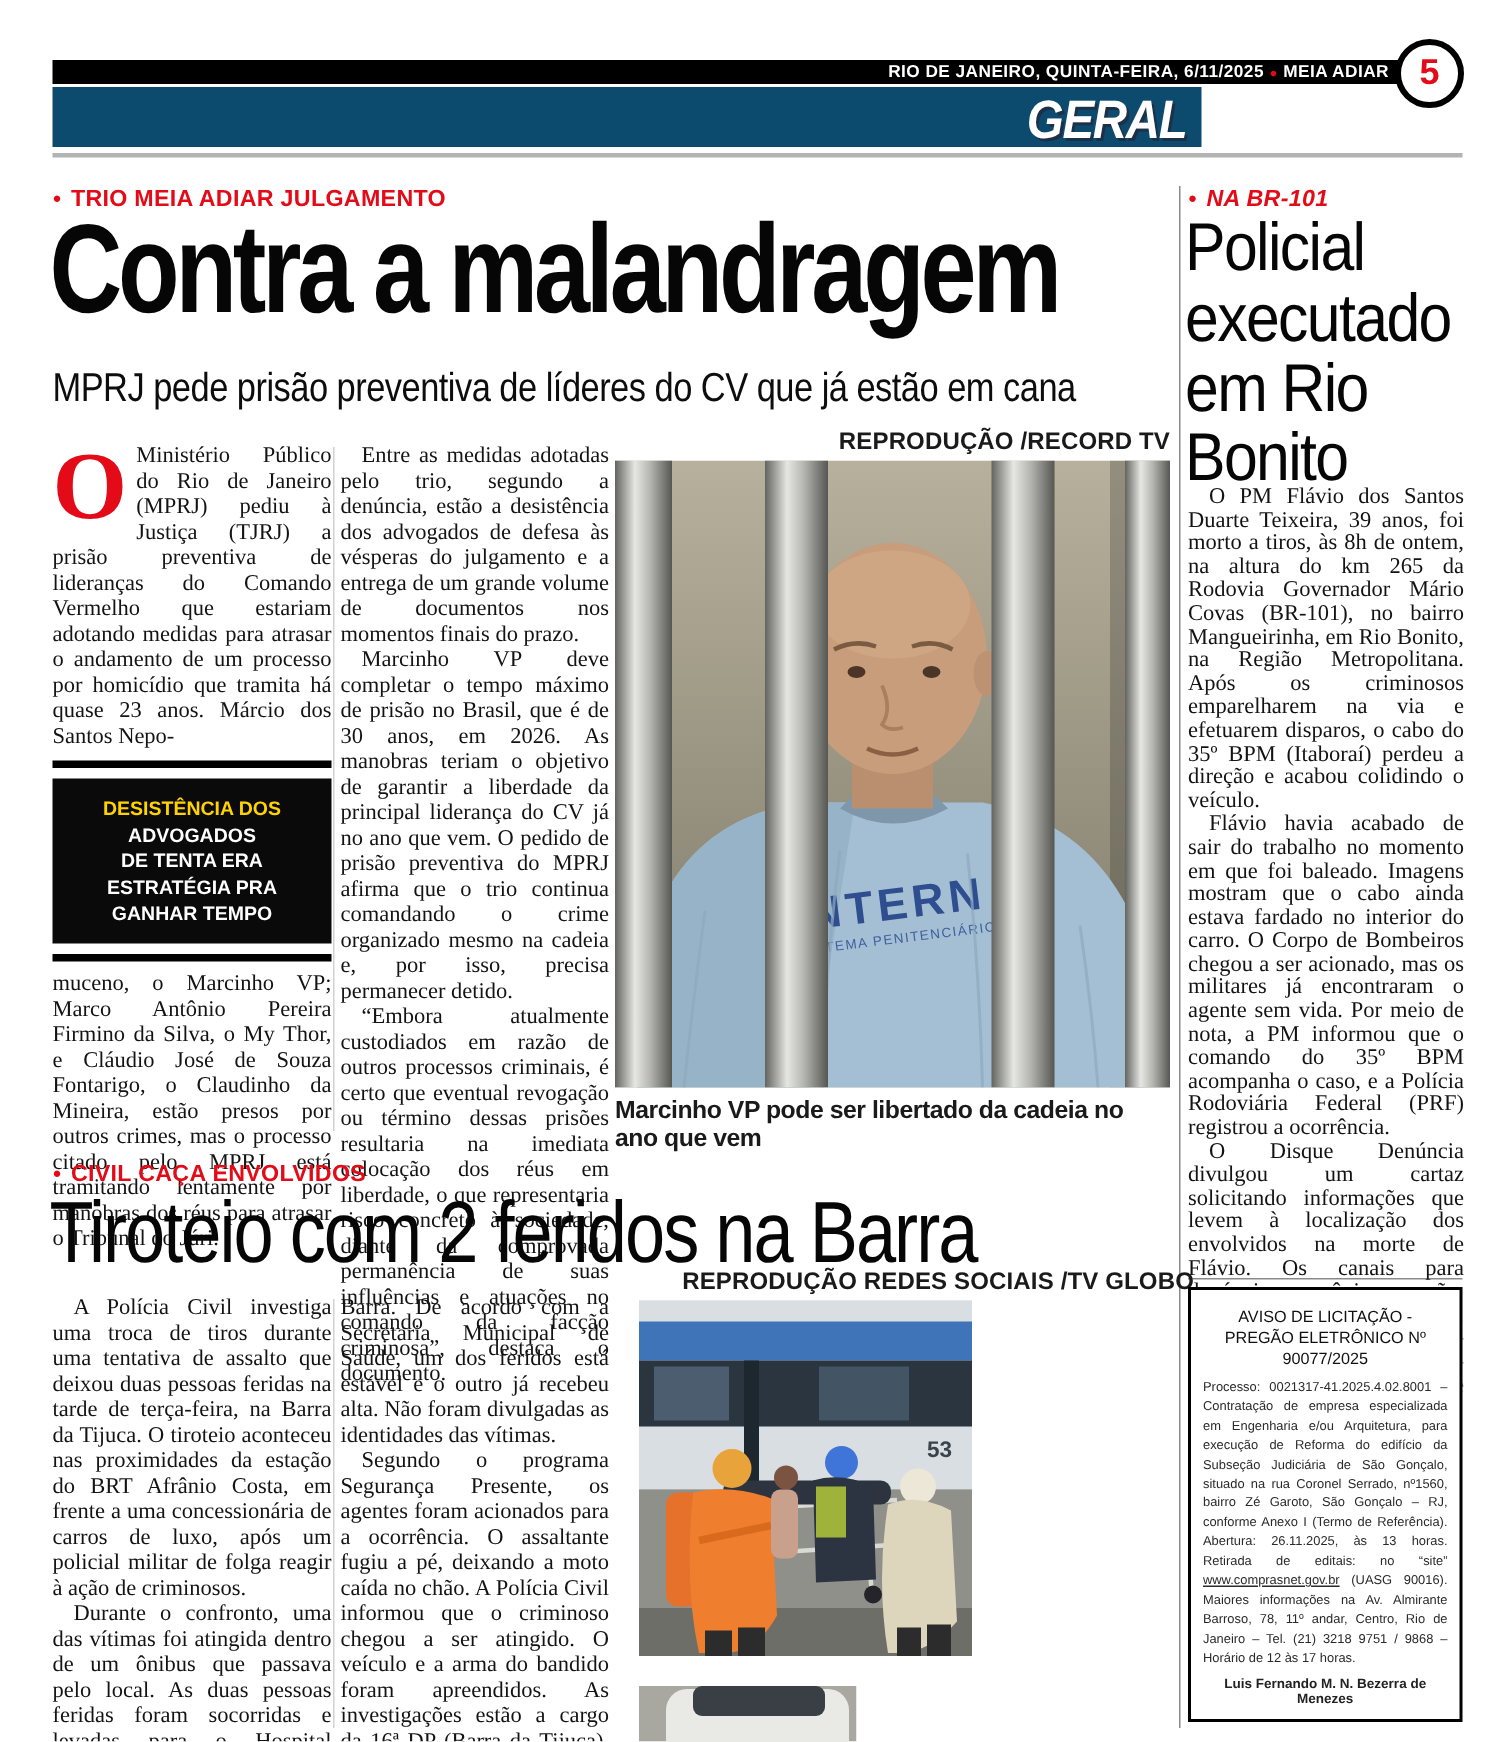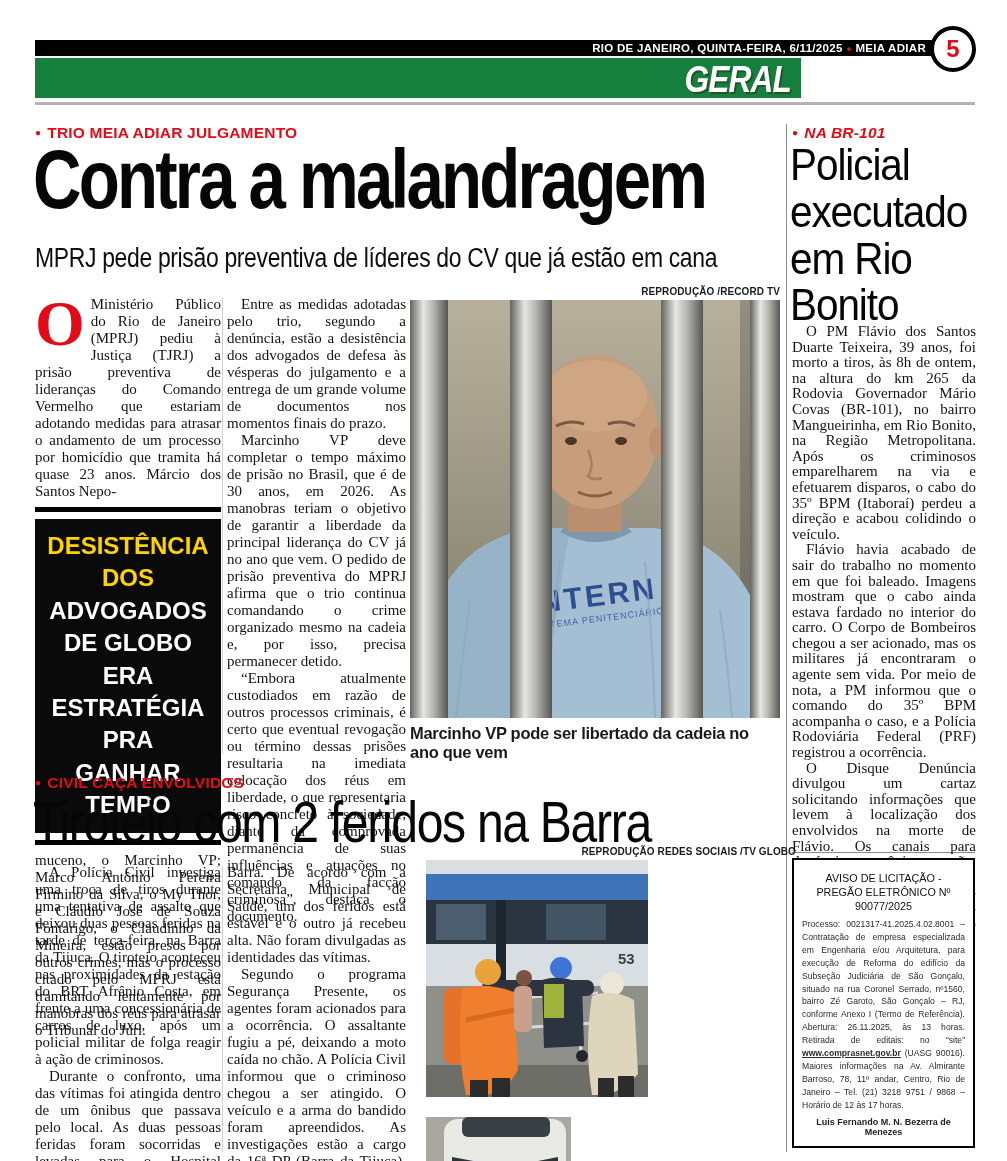--- a/index.html
+++ b/index.html
@@ -7,21 +7,21 @@
         font-family:"Liberation Sans",sans-serif;color:#111;}
 
   
   .topbar{position:absolute;left:35px;top:40px;width:935px;height:16px;background:#000;
           display:flex;align-items:center;justify-content:flex-end;box-sizing:border-box;
           padding-right:44px;color:#fff;font-size:11.5px;font-weight:700;letter-spacing:.3px;white-space:nowrap;}
   .topbar .sep{color:#e30b17;margin:0 4px;font-size:13px;}
   .page-badge{position:absolute;left:930px;top:26px;width:38px;height:38px;border-radius:50%;
               background:#fff;border:4px solid #000;display:flex;align-items:center;justify-content:center;
               font-size:24px;font-weight:700;color:#e30b17;z-index:5;}
-  .section-bar{position:absolute;left:35px;top:58px;width:766px;height:40px;background:#15803d;}
+  .section-bar{position:absolute;left:35px;top:58px;width:766px;height:40px;background:#0c4a6e;}
   .section-label{position:absolute;right:10px;top:1px;color:#fff;font-style:italic;font-weight:700;
                  font-size:36px;letter-spacing:-1px;transform:scaleX(.88);transform-origin:100% 50%;
                  text-shadow:2px 2px 0 rgba(60,0,0,.35);}
   .gray-rule{position:absolute;left:35px;top:102px;width:940px;height:3px;background:#b3b3b3;}
 
   
   .v-rule{position:absolute;left:786px;top:124px;width:1px;height:1028px;background:#8a8a8a;}
   .tcol-rule{position:absolute;width:1px;background:#d2d2d2;}
   .notice-toprule{position:absolute;left:792px;top:852px;width:183px;height:1px;background:#8a8a8a;}
 
@@ -46,44 +46,44 @@
   #m-col2{left:227px;top:296px;width:179px;}
   #r-col{left:792px;top:324px;width:184px;font-size:15px;line-height:15.6px;}
   #b-col1{left:35px;top:864px;width:186px;}
   #b-col2{left:227px;top:864px;width:179px;}
   .dropcap{float:left;font-size:64px;line-height:50px;font-weight:700;color:#e30b17;
            margin:3px 6px 0 0;font-family:"Liberation Serif",serif;}
 
   
   .qrule{height:5px;background:#000;margin:7px 0;}
   .qbox{background:#0a0a0a;text-align:center;padding:11px 4px;font-family:"Liberation Sans",sans-serif;
-        font-weight:700;font-size:24px;line-height:1.35;text-indent:0;}
+        font-weight:700;font-size:13px;line-height:1.35;text-indent:0;}
   .qbox .qhl{color:#ffd200;display:block;}
   .qbox .qline{color:#fff;display:block;}
 
   
   .photo-block{position:absolute;}
   #photo1{left:410px;top:286px;width:370px;}
   #photo2{left:410px;top:846px;width:370px;margin-left:16px;}
-  .credit{text-align:right;font-size:10px;font-weight:700;color:#1a1a1a;margin-bottom:3px;letter-spacing:.1px;}
+  .credit{text-align:right;font-size:16px;font-weight:700;color:#1a1a1a;margin-bottom:3px;letter-spacing:.1px;}
   .caption{margin-top:6px;font-size:16.5px;font-weight:700;color:#1a1a1a;letter-spacing:-.3px;}
   .photo-row{display:flex;gap:20px;flex-direction:column;}
   svg{display:block;}
 
   
   .notice{position:absolute;left:792px;top:858px;width:183px;box-sizing:border-box;border:2px solid #000;
           background:#fff;padding:7px 8px 9px;}
   .n-head{display:flex;align-items:center;gap:5px;margin-bottom:3px;}
   .n-head-lines{flex:1;}
   .n-h1{font-size:8px;font-weight:700;color:#333;letter-spacing:.3px;}
   .n-h2{font-size:8.8px;font-weight:700;color:#222;}
   .n-h3{font-size:6.3px;color:#777;letter-spacing:.2px;}
   .n-title{text-align:center;font-weight:400;font-size:10.8px;line-height:1.3;margin:4px 0 5px;color:#111;}
   .n-body{font-size:8.6px;line-height:1.5;text-align:justify;color:#2a2a2a;}
-  .n-link{font-weight:700;text-decoration:underline;}
+  .n-link{font-weight:400;text-decoration:underline;}
   .n-sign{text-align:center;font-size:9px;font-weight:700;margin-top:6px;color:#222;}
 </style>
 </head>
 <body>
 
 <div class="page">
 
   <div class="topbar">
     <span>RIO DE JANEIRO, QUINTA-FEIRA, 6/11/2025</span>
     <span class="sep">•</span>
@@ -106,21 +106,21 @@
   <div class="kicker" style="left:35px;top:124px;">TRIO MEIA ADIAR JULGAMENTO</div>
   <div class="headline-main">Contra a malandragem</div>
   <div class="subhead-main">MPRJ pede prisão preventiva de líderes do CV que já estão em cana</div>
 
   <div class="col" id="m-col1">
     <p><span class="dropcap">O</span><span>Ministério Público do Rio de Janeiro (MPRJ) pediu à Justiça (TJRJ) a prisão preventiva de lideranças do Comando Vermelho que estariam adotando medidas para atrasar o andamento de um processo por homicídio que tramita há quase 23 anos. Márcio dos Santos Nepo-</span></p>
     <div class="qrule"></div>
     <div class="qbox">
       <span class="qhl">DESISTÊNCIA DOS</span>
       <span class="qline">ADVOGADOS</span>
-      <span class="qline">DE GLOBO ERA</span>
+      <span class="qline">DE TENTA ERA</span>
       <span class="qline">ESTRATÉGIA PRA</span>
       <span class="qline">GANHAR TEMPO</span>
     </div>
     <div class="qrule"></div>
     <p>muceno, o Marcinho VP; Marco Antônio Pereira Firmino da Silva, o My Thor, e Cláudio José de Souza Fontarigo, o Claudinho da Mineira, estão presos por outros crimes, mas o processo citado pelo MPRJ está tramitando lentamente por manobras dos réus para atrasar o Tribunal do Júri.</p>
   </div>
 
   <div class="col" id="m-col2">
     <p class="indent">Entre as medidas adotadas pelo trio, segundo a denúncia, estão a desistência dos advogados de defesa às vésperas do julgamento e a entrega de um grande volume de documentos nos momentos finais do prazo.</p>
     <p class="indent">Marcinho VP deve completar o tempo máximo de prisão no Brasil, que é de 30 anos, em 2026. As manobras teriam o objetivo de garantir a liberdade da principal liderança do CV já no ano que vem. O pedido de prisão preventiva do MPRJ afirma que o trio continua comandando o crime organizado mesmo na cadeia e, por isso, precisa permanecer detido.</p>

